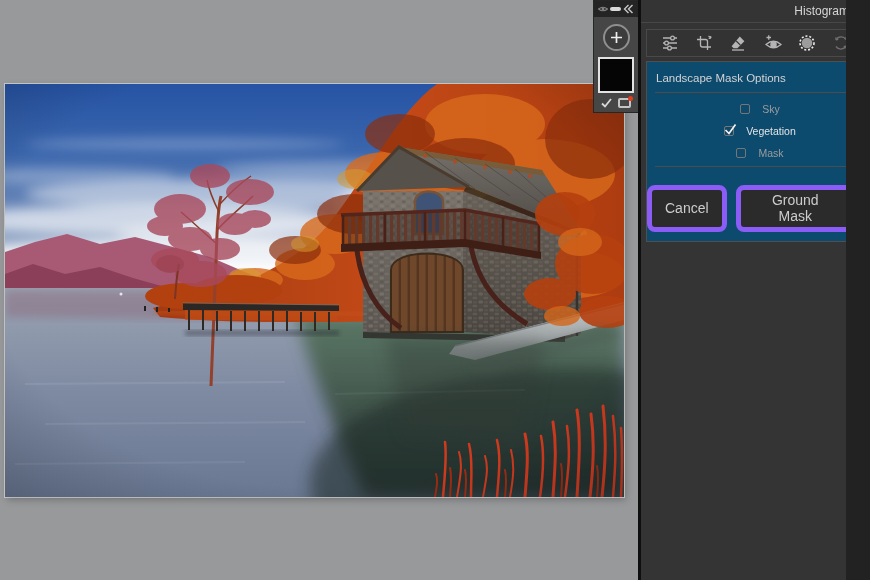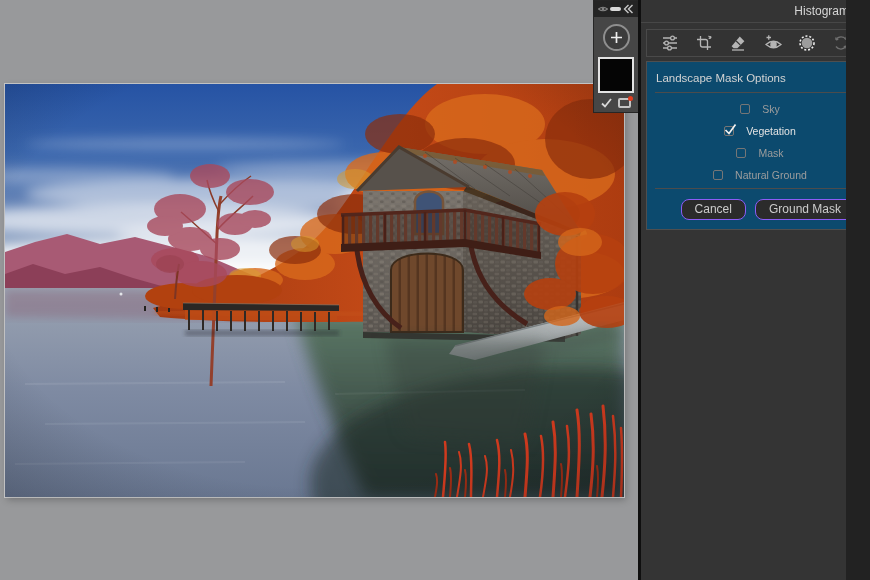--- a/index.html
+++ b/index.html
@@ -44,22 +44,22 @@
   .mb-divider { border:none; border-top:1px solid #4c4c4c; margin:0 8px; }
   .opt-list { padding:5px 0 2px 0; }
   .opt-row { display:flex; align-items:center; gap:12px; height:22px; padding-left:9px; cursor:pointer;justify-content:center; }
   .cb { position:relative; width:10px; height:10px; border:1px solid #767676; border-radius:2px;
         background:transparent; flex:0 0 auto; }
   .ckmark { display:none; position:absolute; left:-1px; top:-4px; }
   .opt-row.checked .ckmark { display:block; }
   .opt-label { font-size:10.5px; color:#9d9d9d; }
   .opt-row.checked .opt-label { color:#e3e3e3; }
   .btn-row { display:flex; justify-content:flex-end; gap:9px; margin:10px 9px 0 0; }
-  .pill-btn { background:#2b2b2b; border:1px solid #8b5cf6; border-radius:8px; color:#cccccc;
-              font-size:12px; font-family:"Liberation Sans",sans-serif; padding:2px 13px 3px 13px; cursor:pointer; }
+  .pill-btn { background:#2b2b2b; border:5px solid #8b5cf6; border-radius:8px; color:#cccccc;
+              font-size:14px; font-family:"Liberation Sans",sans-serif; padding:2px 13px 3px 13px; cursor:pointer;margin-top:8px; }
 </style>
 </head>
 <body>
 
 <div class="app">
 
   <div class="photo">
     <svg viewBox="0 0 619 413" preserveAspectRatio="none">
       <defs>
         <linearGradient id="skyG" x1="0" y1="0" x2="0" y2="1">
@@ -447,26 +447,20 @@
               </svg>
           </span>
           <span class="opt-label">Vegetation</span>
         </div>
         <div class="opt-row">
           <span class="cb">
             
           </span>
           <span class="opt-label">Mask</span>
         </div>
-        <div class="opt-row">
-          <span class="cb">
-            
-          </span>
-          <span class="opt-label">Natural Ground</span>
-        </div>
       </div>
 
       <hr class="mb-divider">
       <div class="btn-row">
         <button class="pill-btn">Cancel</button>
         <button class="pill-btn">Ground Mask</button>
       </div>
     </div>
 
   </div>

